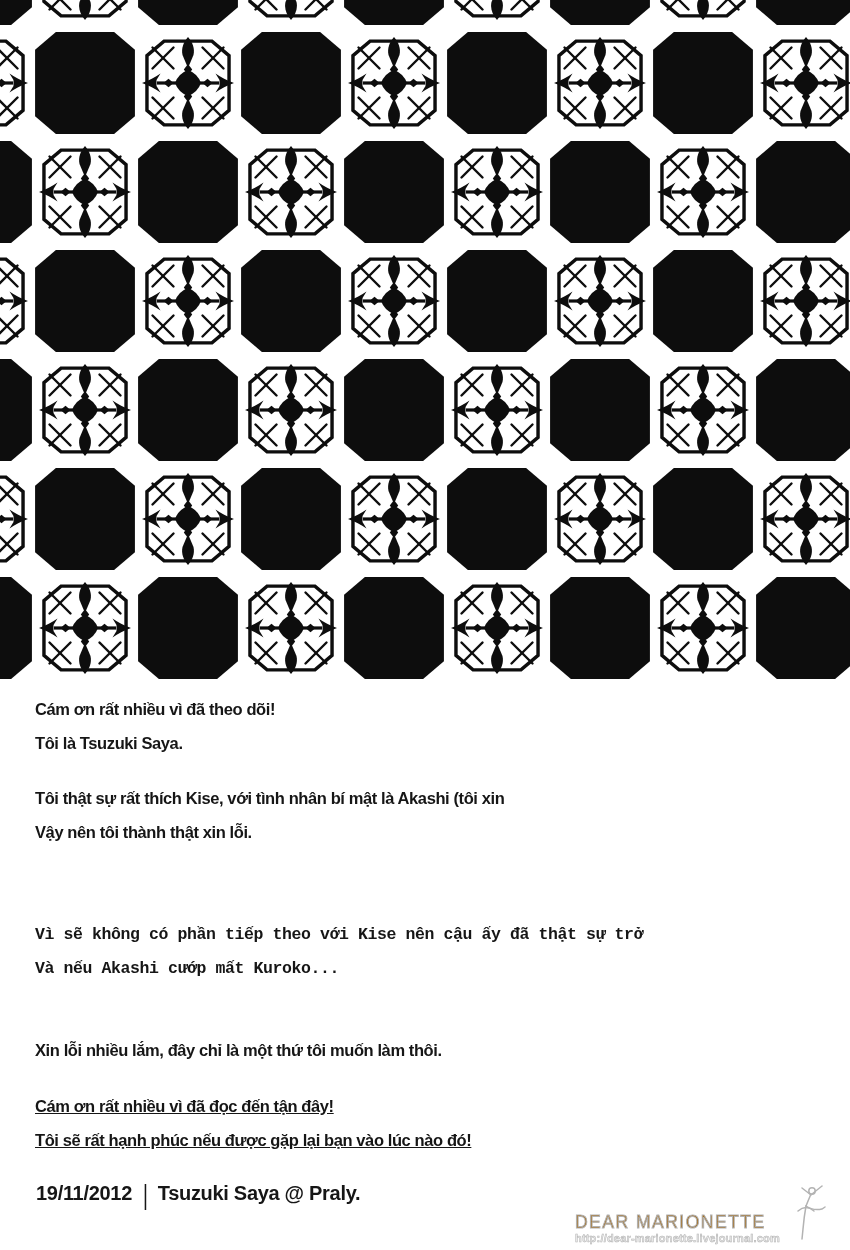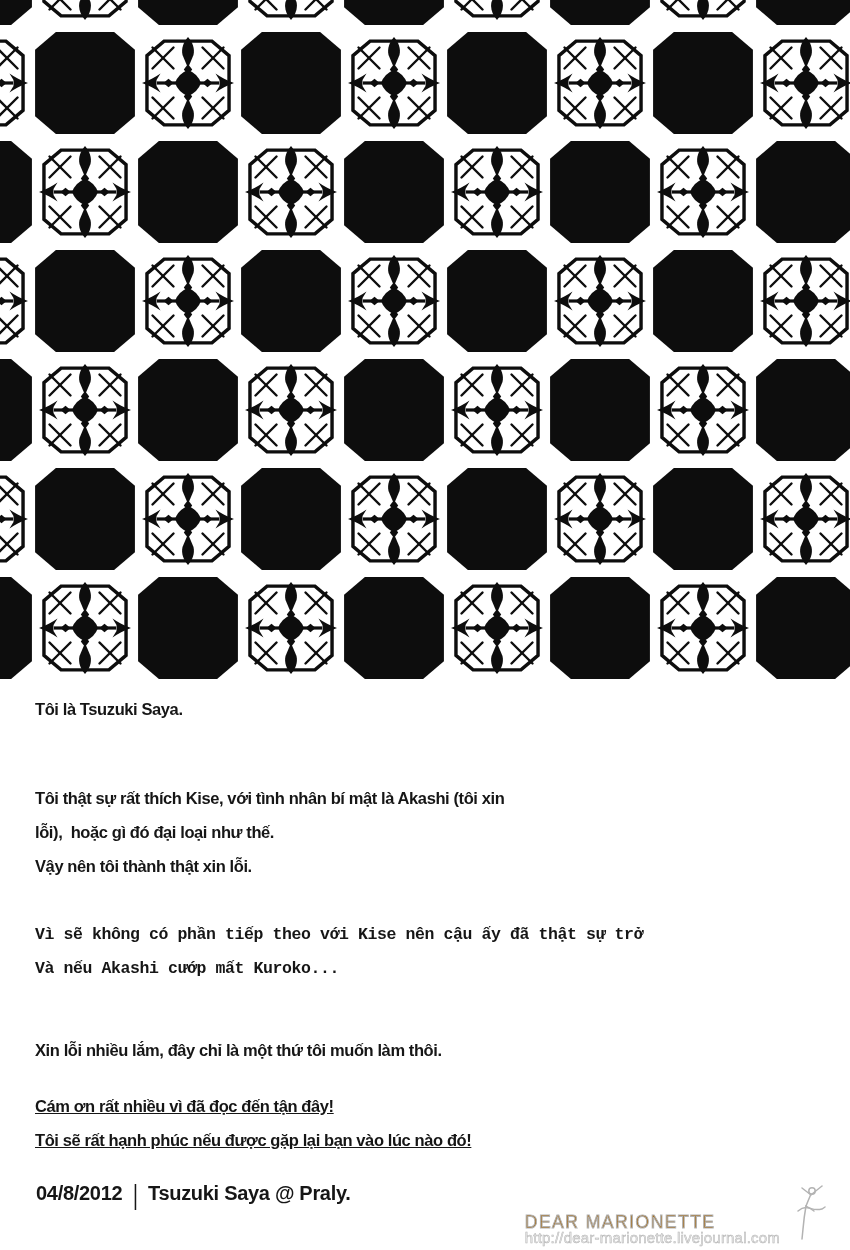--- a/index.html
+++ b/index.html
@@ -53,21 +53,21 @@
   }
   .wm-text{text-align:left;}
   .wm-title{
     font-size:17.5px;font-weight:normal;letter-spacing:1.5px;
     line-height:20px;
     color:#a16207;
     -webkit-text-stroke:1px var(--wm,#b3b3b3);
     text-shadow:0 0 0 var(--wm,#b3b3b3);
   }
   .wm-url{
-    font-size:15px;font-weight:normal;letter-spacing:0.2px;
+    font-size:11px;font-weight:bold;letter-spacing:0.2px;
     line-height:12px;
     color:#e9e9e9;
     -webkit-text-stroke:0.5px var(--wm,#b3b3b3);
   }
   .wm-dancer{margin-left:2px;margin-bottom:2px;}
   .wm-dancer path,.wm-dancer circle{fill:none;stroke:var(--wm,#b3b3b3);stroke-width:1.5px;stroke-linecap:round;}
 </style>
 </head>
 <body>
 
@@ -179,41 +179,41 @@
         <use href="#tile-solid" x="394" y="628"></use>
         <use href="#tile-open" x="497" y="628"></use>
         <use href="#tile-solid" x="600" y="628"></use>
         <use href="#tile-open" x="703" y="628"></use>
         <use href="#tile-solid" x="806" y="628"></use>
       </g>
   </svg>
 
   <div>
     <p class="para p1">
+      <span class="ln">Cám ơn rất nhiều vì đã theo dõi!</span>
       <span class="ln">Tôi là Tsuzuki Saya.</span>
     </p>
     <p class="para p2">
       <span class="ln">Tôi thật sự rất thích Kise, với tình nhân bí mật là Akashi (tôi xin</span>
-      <span class="ln">lỗi),  hoặc gì đó đại loại như thế.</span>
       <span class="ln">Vậy nên tôi thành thật xin lỗi.</span>
     </p>
     <p class="para p3">
       <span class="ln">Vì sẽ không có phần tiếp theo với Kise nên cậu ấy đã thật sự trở</span>
       <span class="ln">Và nếu Akashi cướp mất Kuroko...</span>
     </p>
     <p class="para p4">
       <span class="ln">Xin lỗi nhiều lắm, đây chỉ là một thứ tôi muốn làm thôi.</span>
     </p>
     <p class="para p5">
       <span class="ln">Cám ơn rất nhiều vì đã đọc đến tận đây!</span>
       <span class="ln">Tôi sẽ rất hạnh phúc nếu được gặp lại bạn vào lúc nào đó!</span>
     </p>
   </div>
 
-  <div class="footer"><span>04/8/2012</span><span class="sep">|</span><span>Tsuzuki Saya @ Praly.</span></div>
+  <div class="footer"><span>19/11/2012</span><span class="sep">|</span><span>Tsuzuki Saya @ Praly.</span></div>
 
   <div class="watermark">
     <div class="wm-text">
       <div class="wm-title">DEAR MARIONETTE</div>
       <div class="wm-url">http://dear-marionette.livejournal.com</div>
     </div>
     <svg class="wm-dancer" width="44" height="58" viewBox="0 0 44 58">
       <circle cx="30" cy="7" r="3.2"></circle>
       <path d="M29,10 Q26,17 24,22"></path>
       <path d="M30,10 L40,2"></path>

